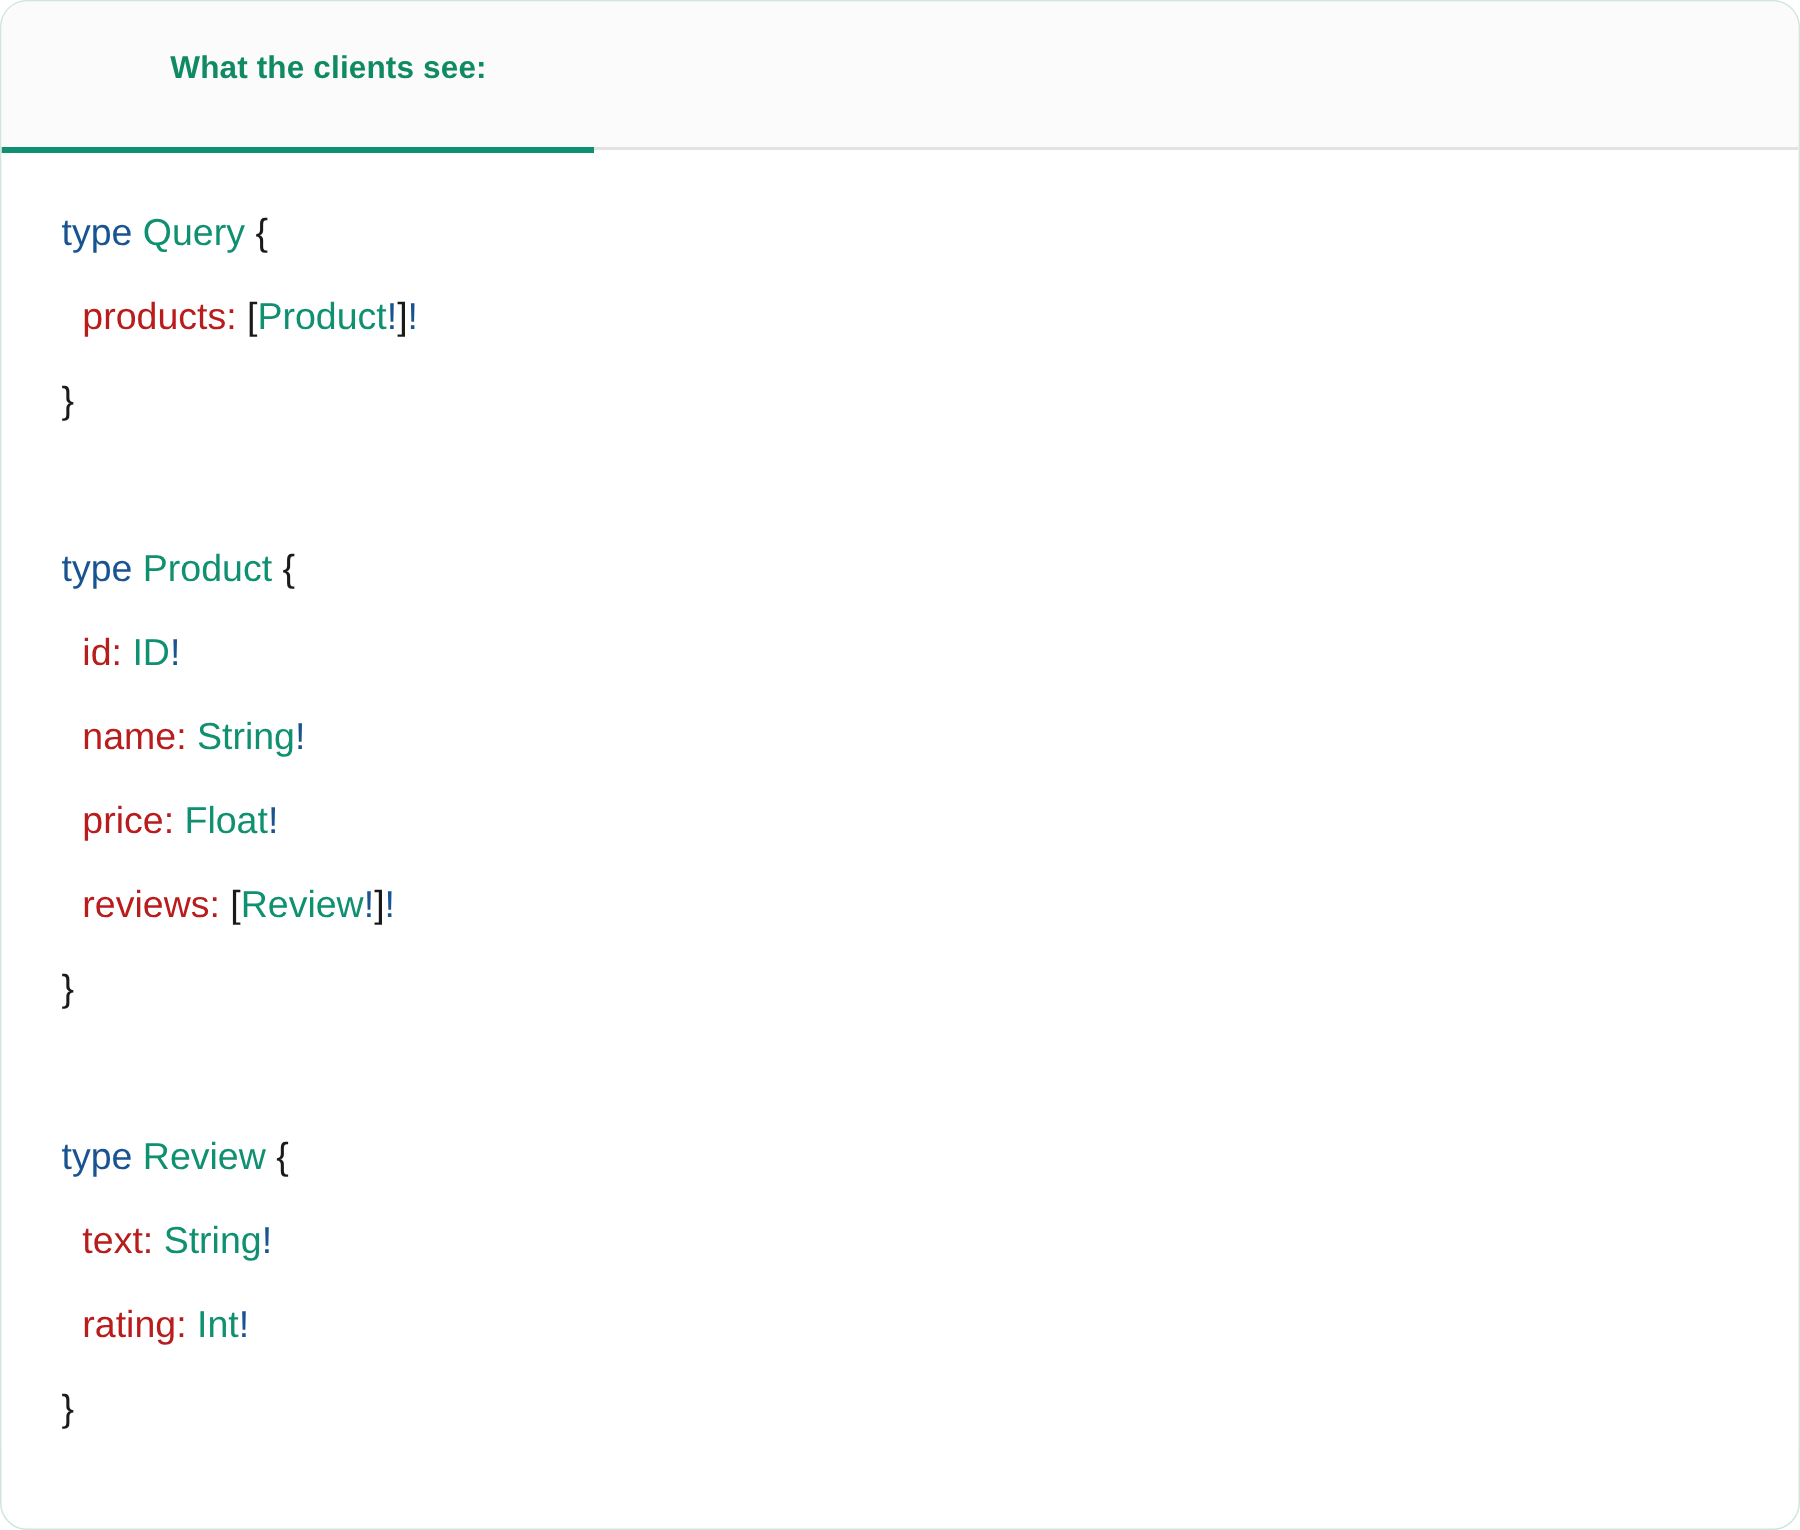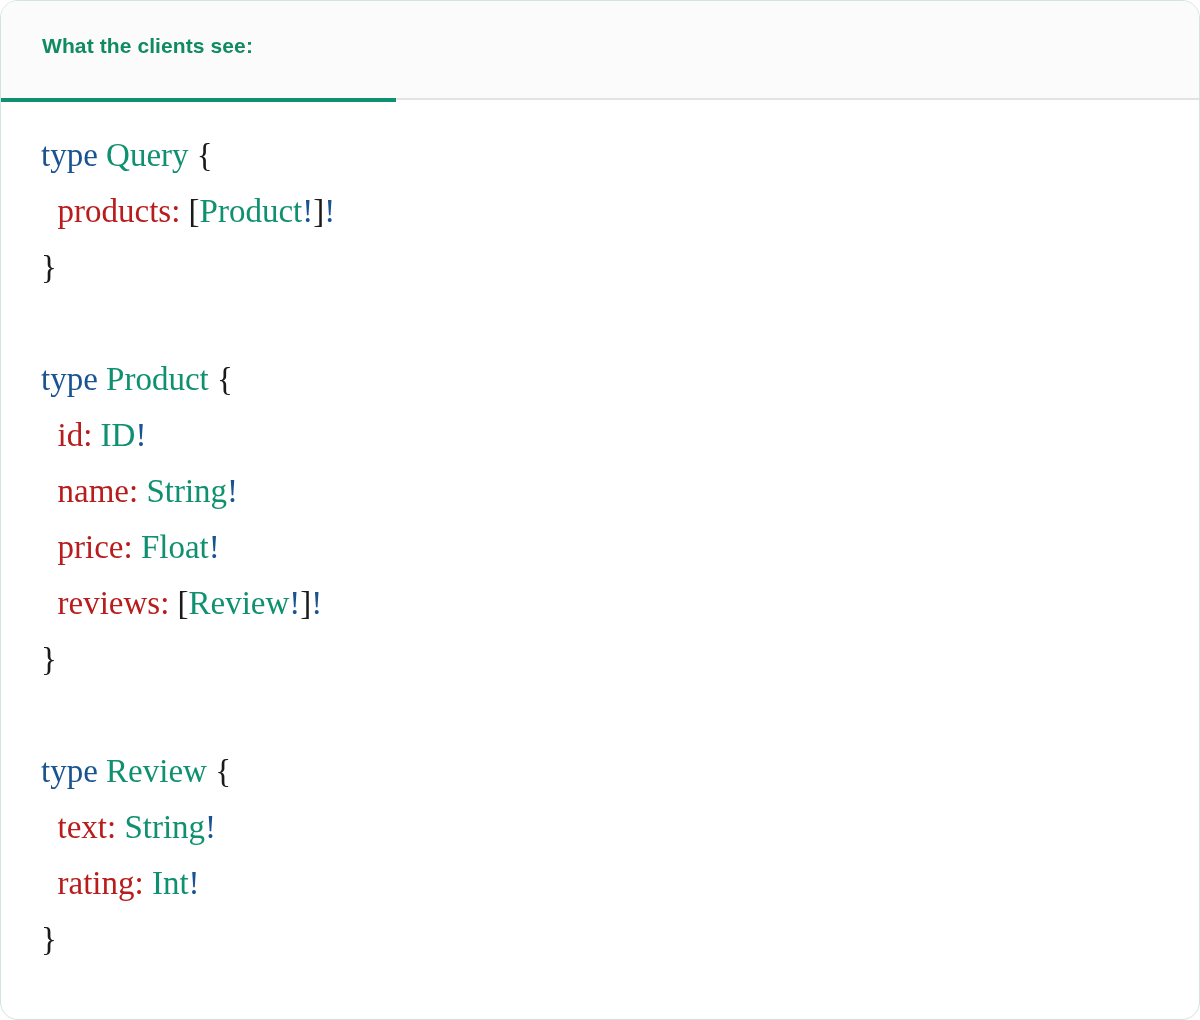--- a/index.html
+++ b/index.html
@@ -48,42 +48,43 @@
   }
 
   .tab-label {
     display: block;
     font-family: "Liberation Sans", sans-serif;
     font-size: 21px;
     font-weight: 600;
     letter-spacing: 0.1px;
     color: #0f8a63;
     white-space: nowrap;
+    text-align: center;
   }
 
   .tab-underline {
     position: absolute;
     left: 0;
     bottom: -2px;
     width: 395px;
     height: 4px;
     background: #0f9070;
   }
 
   
   .code-area {
     box-sizing: border-box;
     padding: 27px 0 0 40px;
     background: #ffffff;
   }
 
   .code-block {
     margin: 0;
-    font-family: Liberation Serif, serif;
-    font-size: 33px;
+    font-family: Liberation Sans, sans-serif;
+    font-size: 25px;
     line-height: 56px;
     color: #1a1a1a;
     white-space: pre;
     letter-spacing: 0;
   }
 
   .code-line {
     white-space: pre;
     min-height: 56px;
   }

